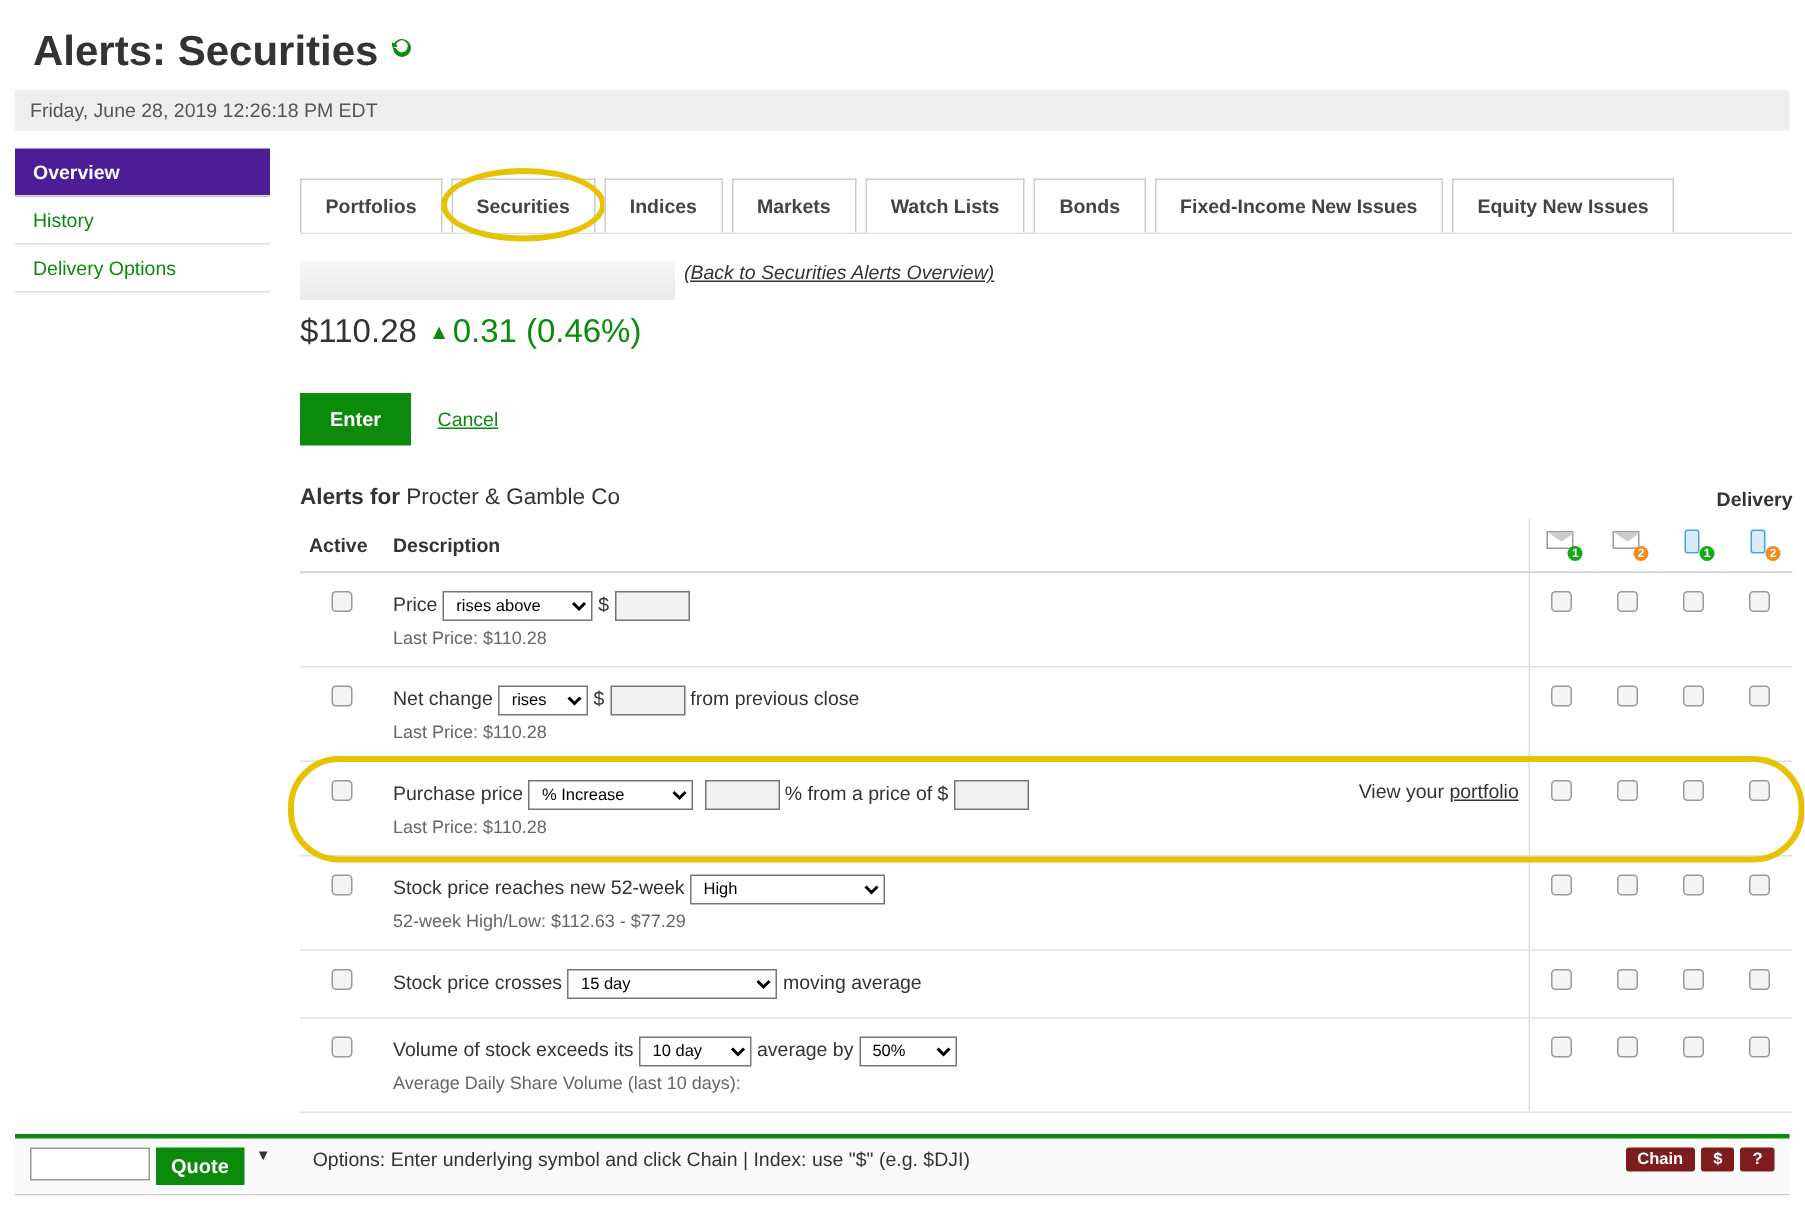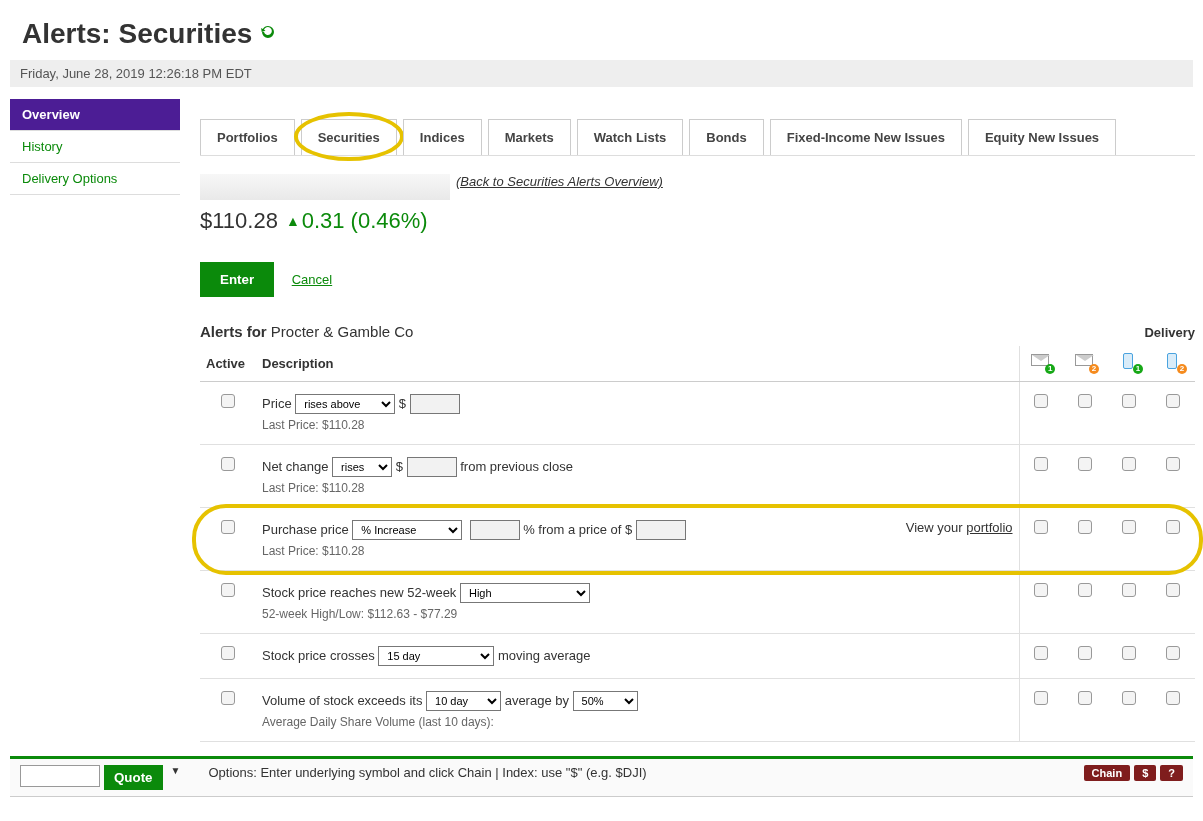--- a/index.html
+++ b/index.html
@@ -432,21 +432,21 @@
           <td class="icon-col delivery-start"><span class="cb"></span></td>
           <td class="icon-col"><span class="cb"></span></td>
           <td class="icon-col"><span class="cb"></span></td>
           <td class="icon-col"><span class="cb"></span></td>
         </tr>
 
         <tr>
           <td class="active-col"><span class="cb"></span></td>
           <td class="desc-cell">
             <span>Stock price crosses </span>
-            <select style="width:116px"><option>15 day</option></select>
+            <select style="width:140px"><option>15 day</option></select>
             <span> moving average</span>
           </td>
           <td class="icon-col delivery-start"><span class="cb"></span></td>
           <td class="icon-col"><span class="cb"></span></td>
           <td class="icon-col"><span class="cb"></span></td>
           <td class="icon-col"><span class="cb"></span></td>
         </tr>
 
         <tr>
           <td class="active-col"><span class="cb"></span></td>

